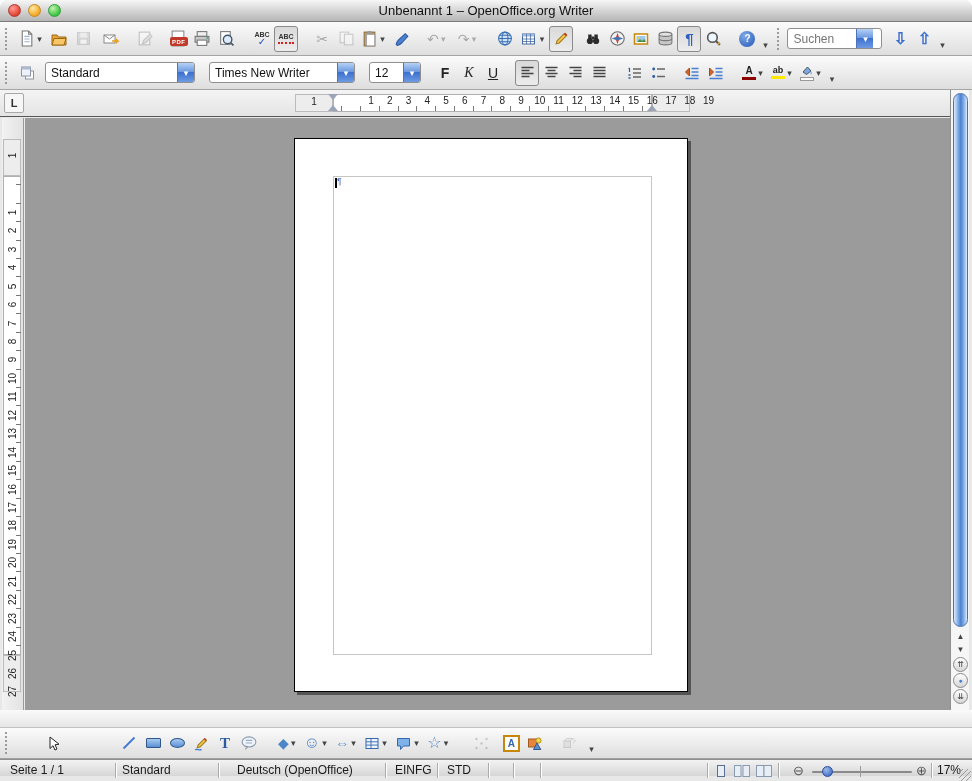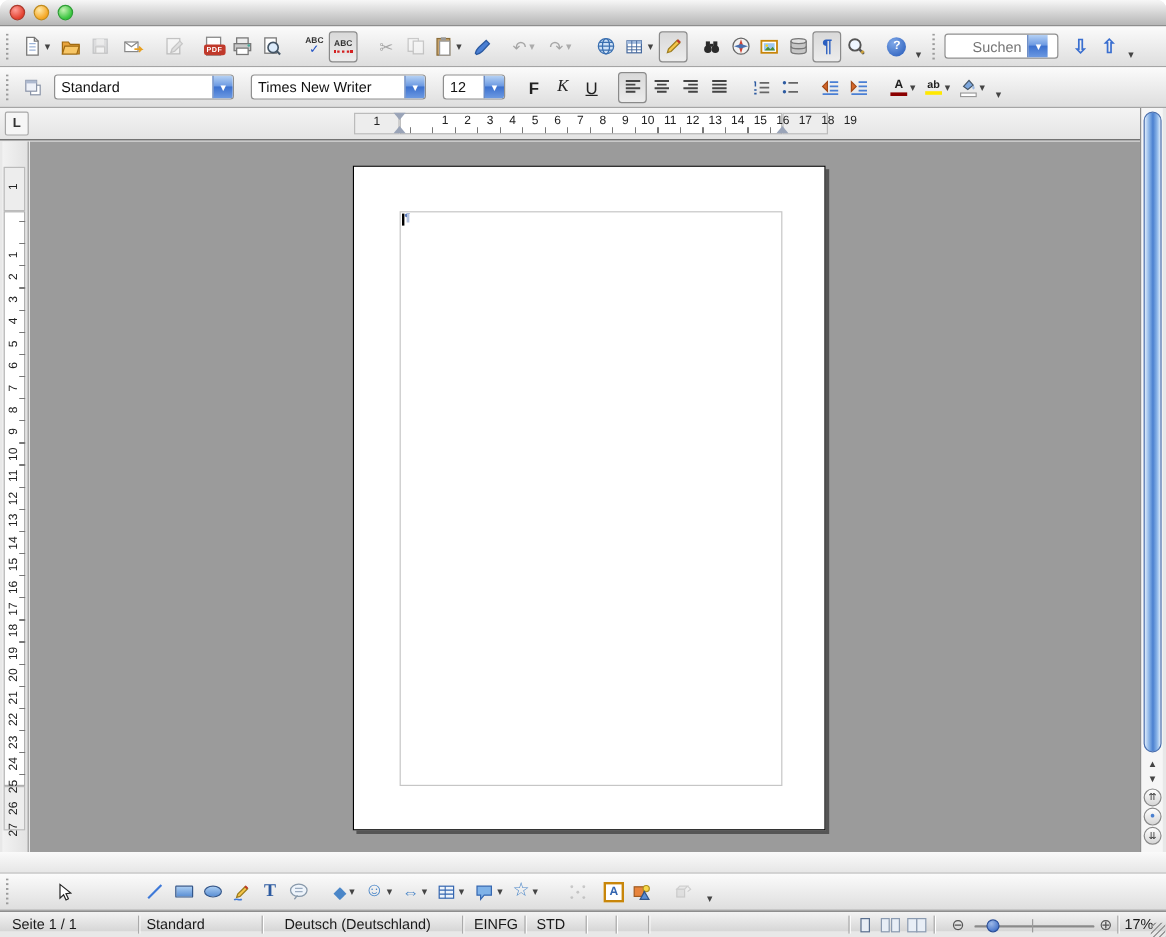--- a/index.html
+++ b/index.html
@@ -39,21 +39,21 @@
   .abccheck { color:#1d4fc4; font-size:10px; margin-top:-1px; }
   .abcwave { width:16px; border-bottom:2px dotted #d42020; margin-top:2px; }
   .helpcirc { width:16px; height:16px; border-radius:50%; background:radial-gradient(circle at 35% 30%, #7fa8e8, #2257b8); color:#fff; font-size:10px; font-weight:bold; display:flex; align-items:center; justify-content:center; }
   .para { color:#2b5fc0; font-size:15px; font-weight:bold; }
 
   
   .combo { height:21px; background:#fff; border:1px solid #8f8f8f; border-radius:3px; display:flex; align-items:center; overflow:hidden; }
   .combo .val { flex:1; font-size:12px; color:#111; padding:0 5px; white-space:nowrap; }
   .combo .cbtn { width:17px; height:100%; display:flex; align-items:center; justify-content:center;
     background:linear-gradient(#b6d2f5,#6d9ae2 45%,#3c71cf 50%,#6d9ae2); color:#fff; font-size:9px; border-left:1px solid #4d74b8; }
-  .searchinput { border:none; outline:none; width:68px; font-size:12px; color:#777; padding-left:22px; font-family:"Liberation Sans",sans-serif; background:transparent; }
+  .searchinput { border:none; outline:none; width:68px; font-size:12px; color:#777; padding-left:5px; font-family:"Liberation Sans",sans-serif; background:transparent; }
   .bluearrow { color:#3a6fd0; font-size:16px; font-weight:bold; }
 
   .fmtF { font-weight:bold; font-size:14px; color:#222; }
   .fmtK { font-style:italic; font-size:14px; font-family:"Liberation Serif",serif; color:#222; }
   .fmtU { text-decoration:underline; font-size:14px; color:#222; }
   .colorchip { display:flex; flex-direction:column; align-items:center; line-height:1; }
   .colorchip .lab { font-size:10px; font-weight:bold; color:#222; }
   .bar { width:14px; height:3px; margin-top:1px; }
 
   
@@ -127,20 +127,21 @@
 <body>
 
 <div class="window">
 
   <div class="titlebar">
     <div class="lights">
       <span class="light red"></span>
       <span class="light yellow"></span>
       <span class="light green"></span>
     </div>
+    <div class="title">Unbenannt 1 – OpenOffice.org Writer</div>
   </div>
 
   <div class="toolbar tb1">
     <span class="grip"></span>
     <span class="btn">
       <svg width="17" height="17" viewBox="0 0 16 16">
           <path d="M4 1h6l3 3v11H4z" fill="#fff" stroke="#777"></path>
           <path d="M10 1v3h3" fill="none" stroke="#777"></path>
           <path d="M6 6h5M6 8.5h5M6 11h5" stroke="#9db4d8"></path>
         </svg>
@@ -597,21 +598,21 @@
         </svg>
     </span>
     <span class="tbopt" style="margin-left:4px;">▾</span>
   </div>
 
   <div class="statusbar">
     <span class="scell" style="left:10px;">Seite 1 / 1</span>
     <span class="ssep" style="left:115px;"></span>
     <span class="scell" style="left:122px;">Standard</span>
     <span class="ssep" style="left:218px;"></span>
-    <span class="scell" style="left:237px;">Deutsch (Deutschland)</span>
+    <span class="scell" style="left:237px;">Deutsch (OpenOffice)</span>
     <span class="ssep" style="left:385px;"></span>
     <span class="scell" style="left:395px;">EINFG</span>
     <span class="ssep" style="left:437px;"></span>
     <span class="scell" style="left:447px;">STD</span>
     <span class="ssep" style="left:488px;"></span>
     <span class="ssep" style="left:513px;"></span>
     <span class="ssep" style="left:540px;"></span>
     <span class="ssep" style="left:707px;"></span>
     <span class="viewicon" style="left:714px;">
       <svg width="14" height="14" viewBox="0 0 14 14">

